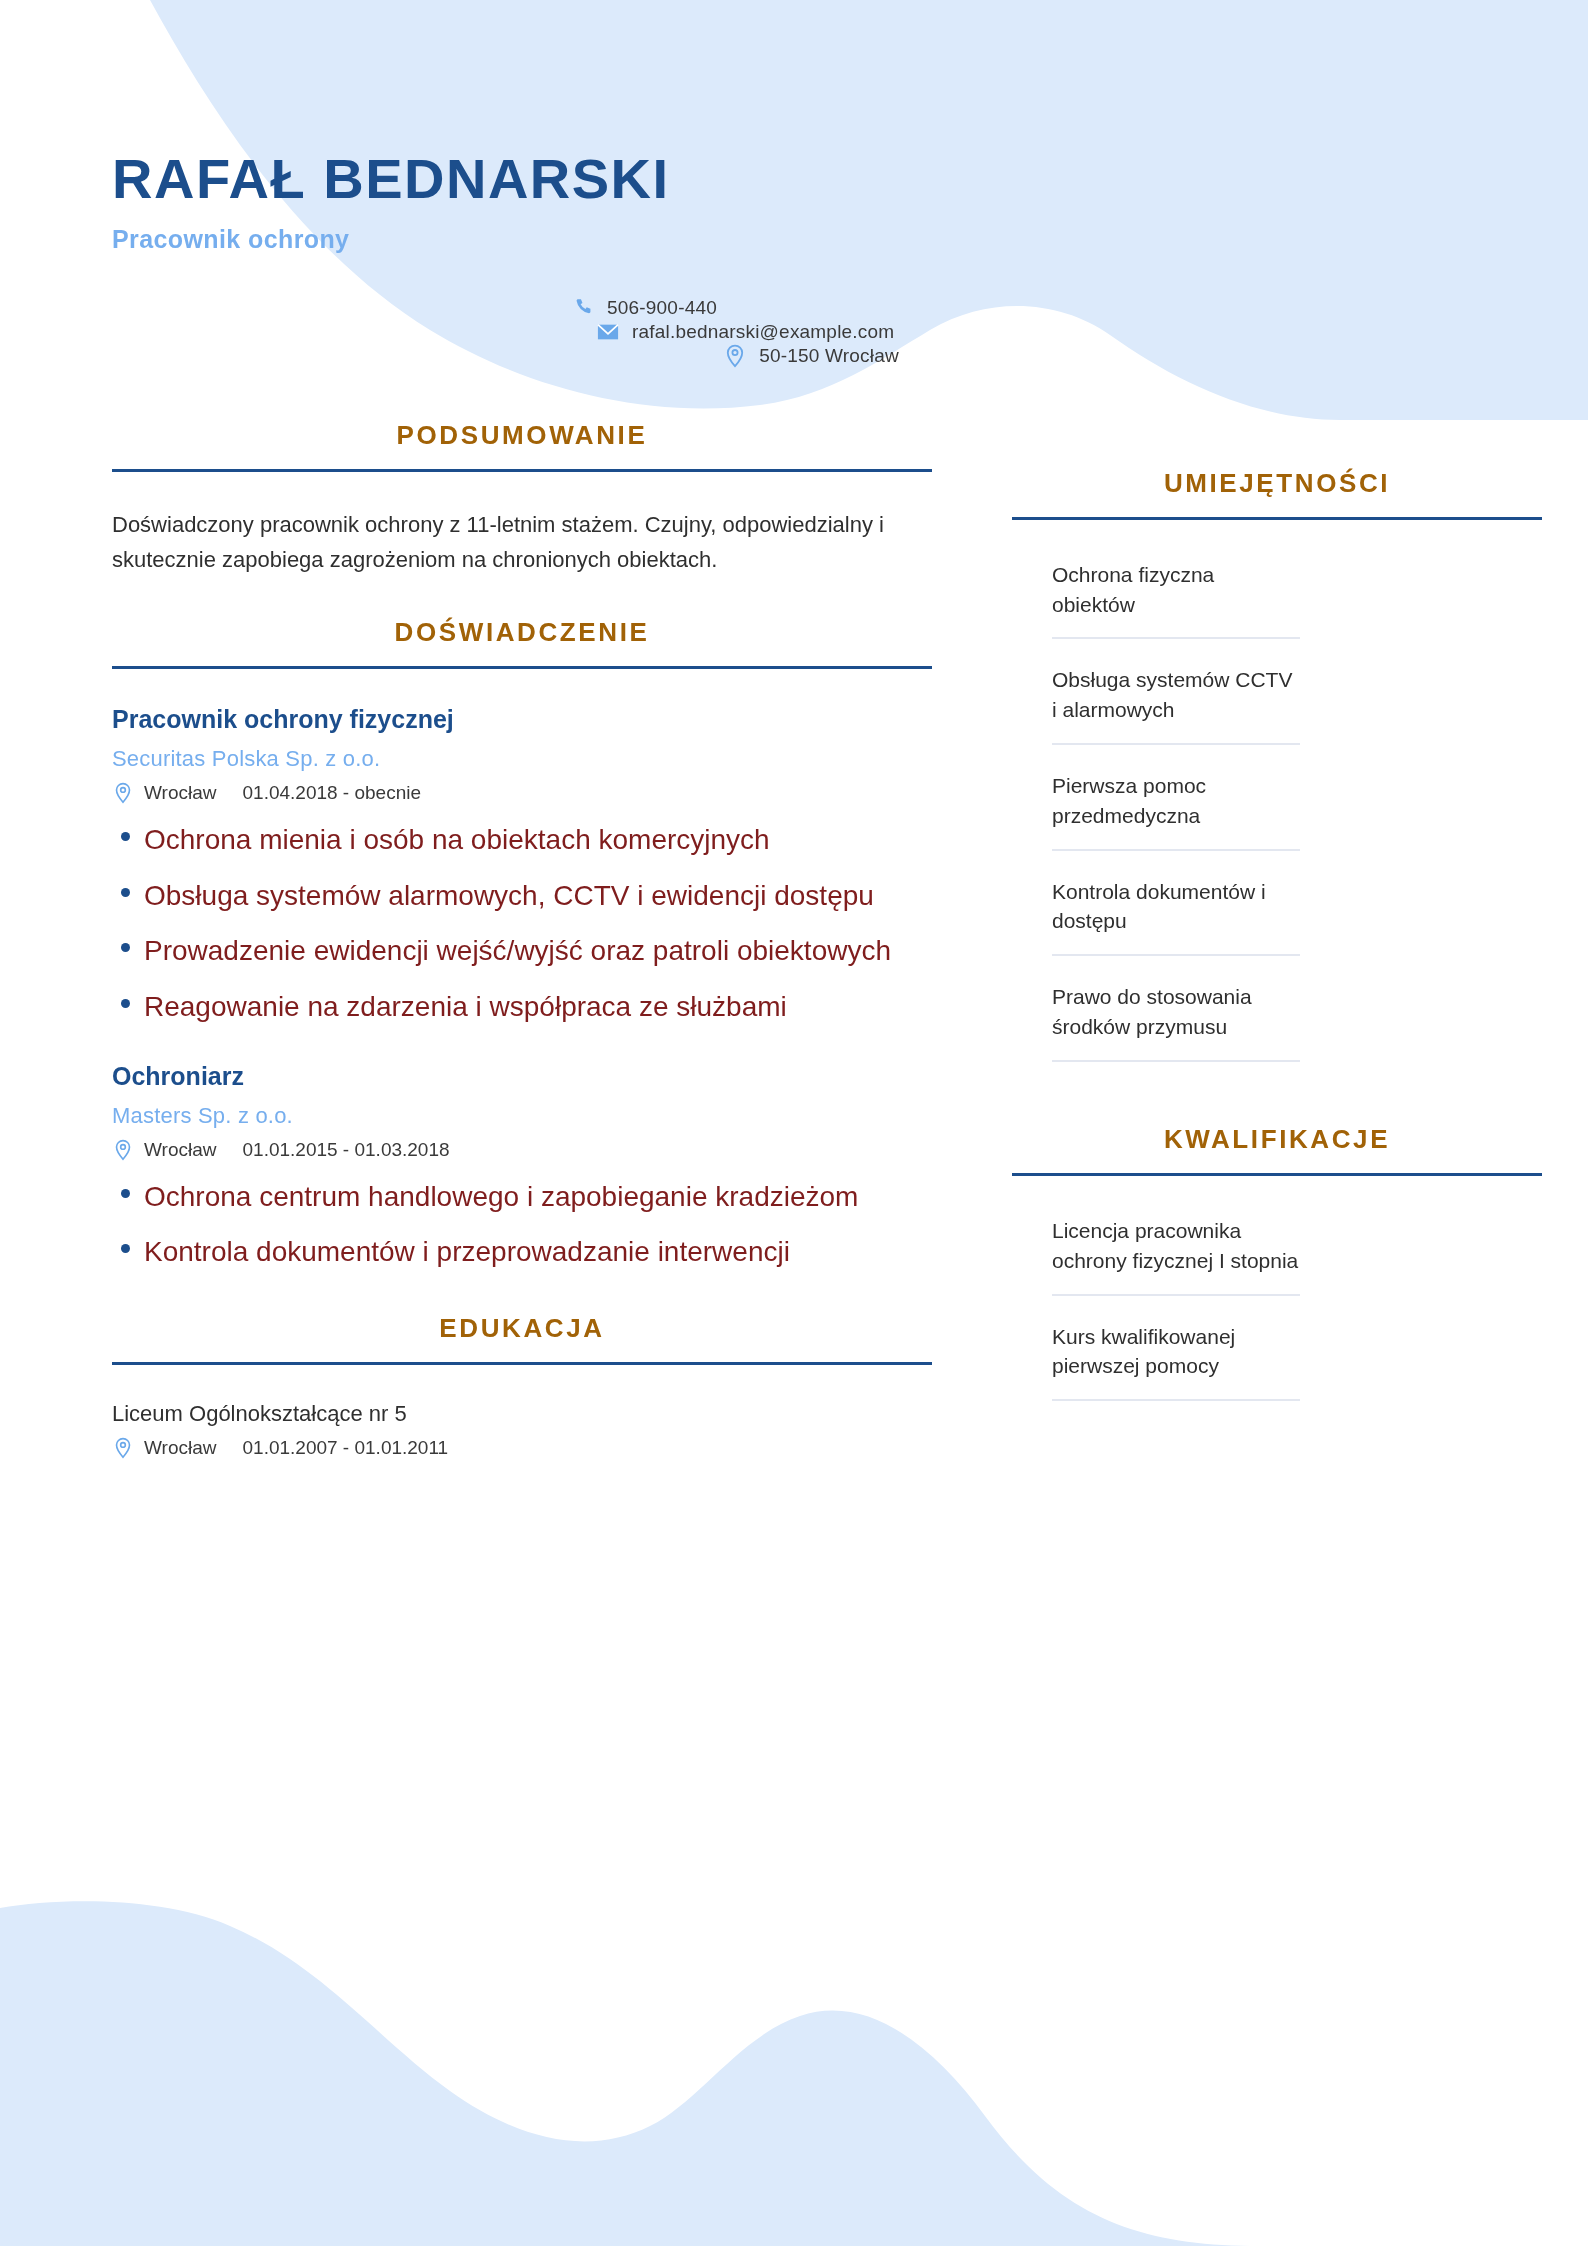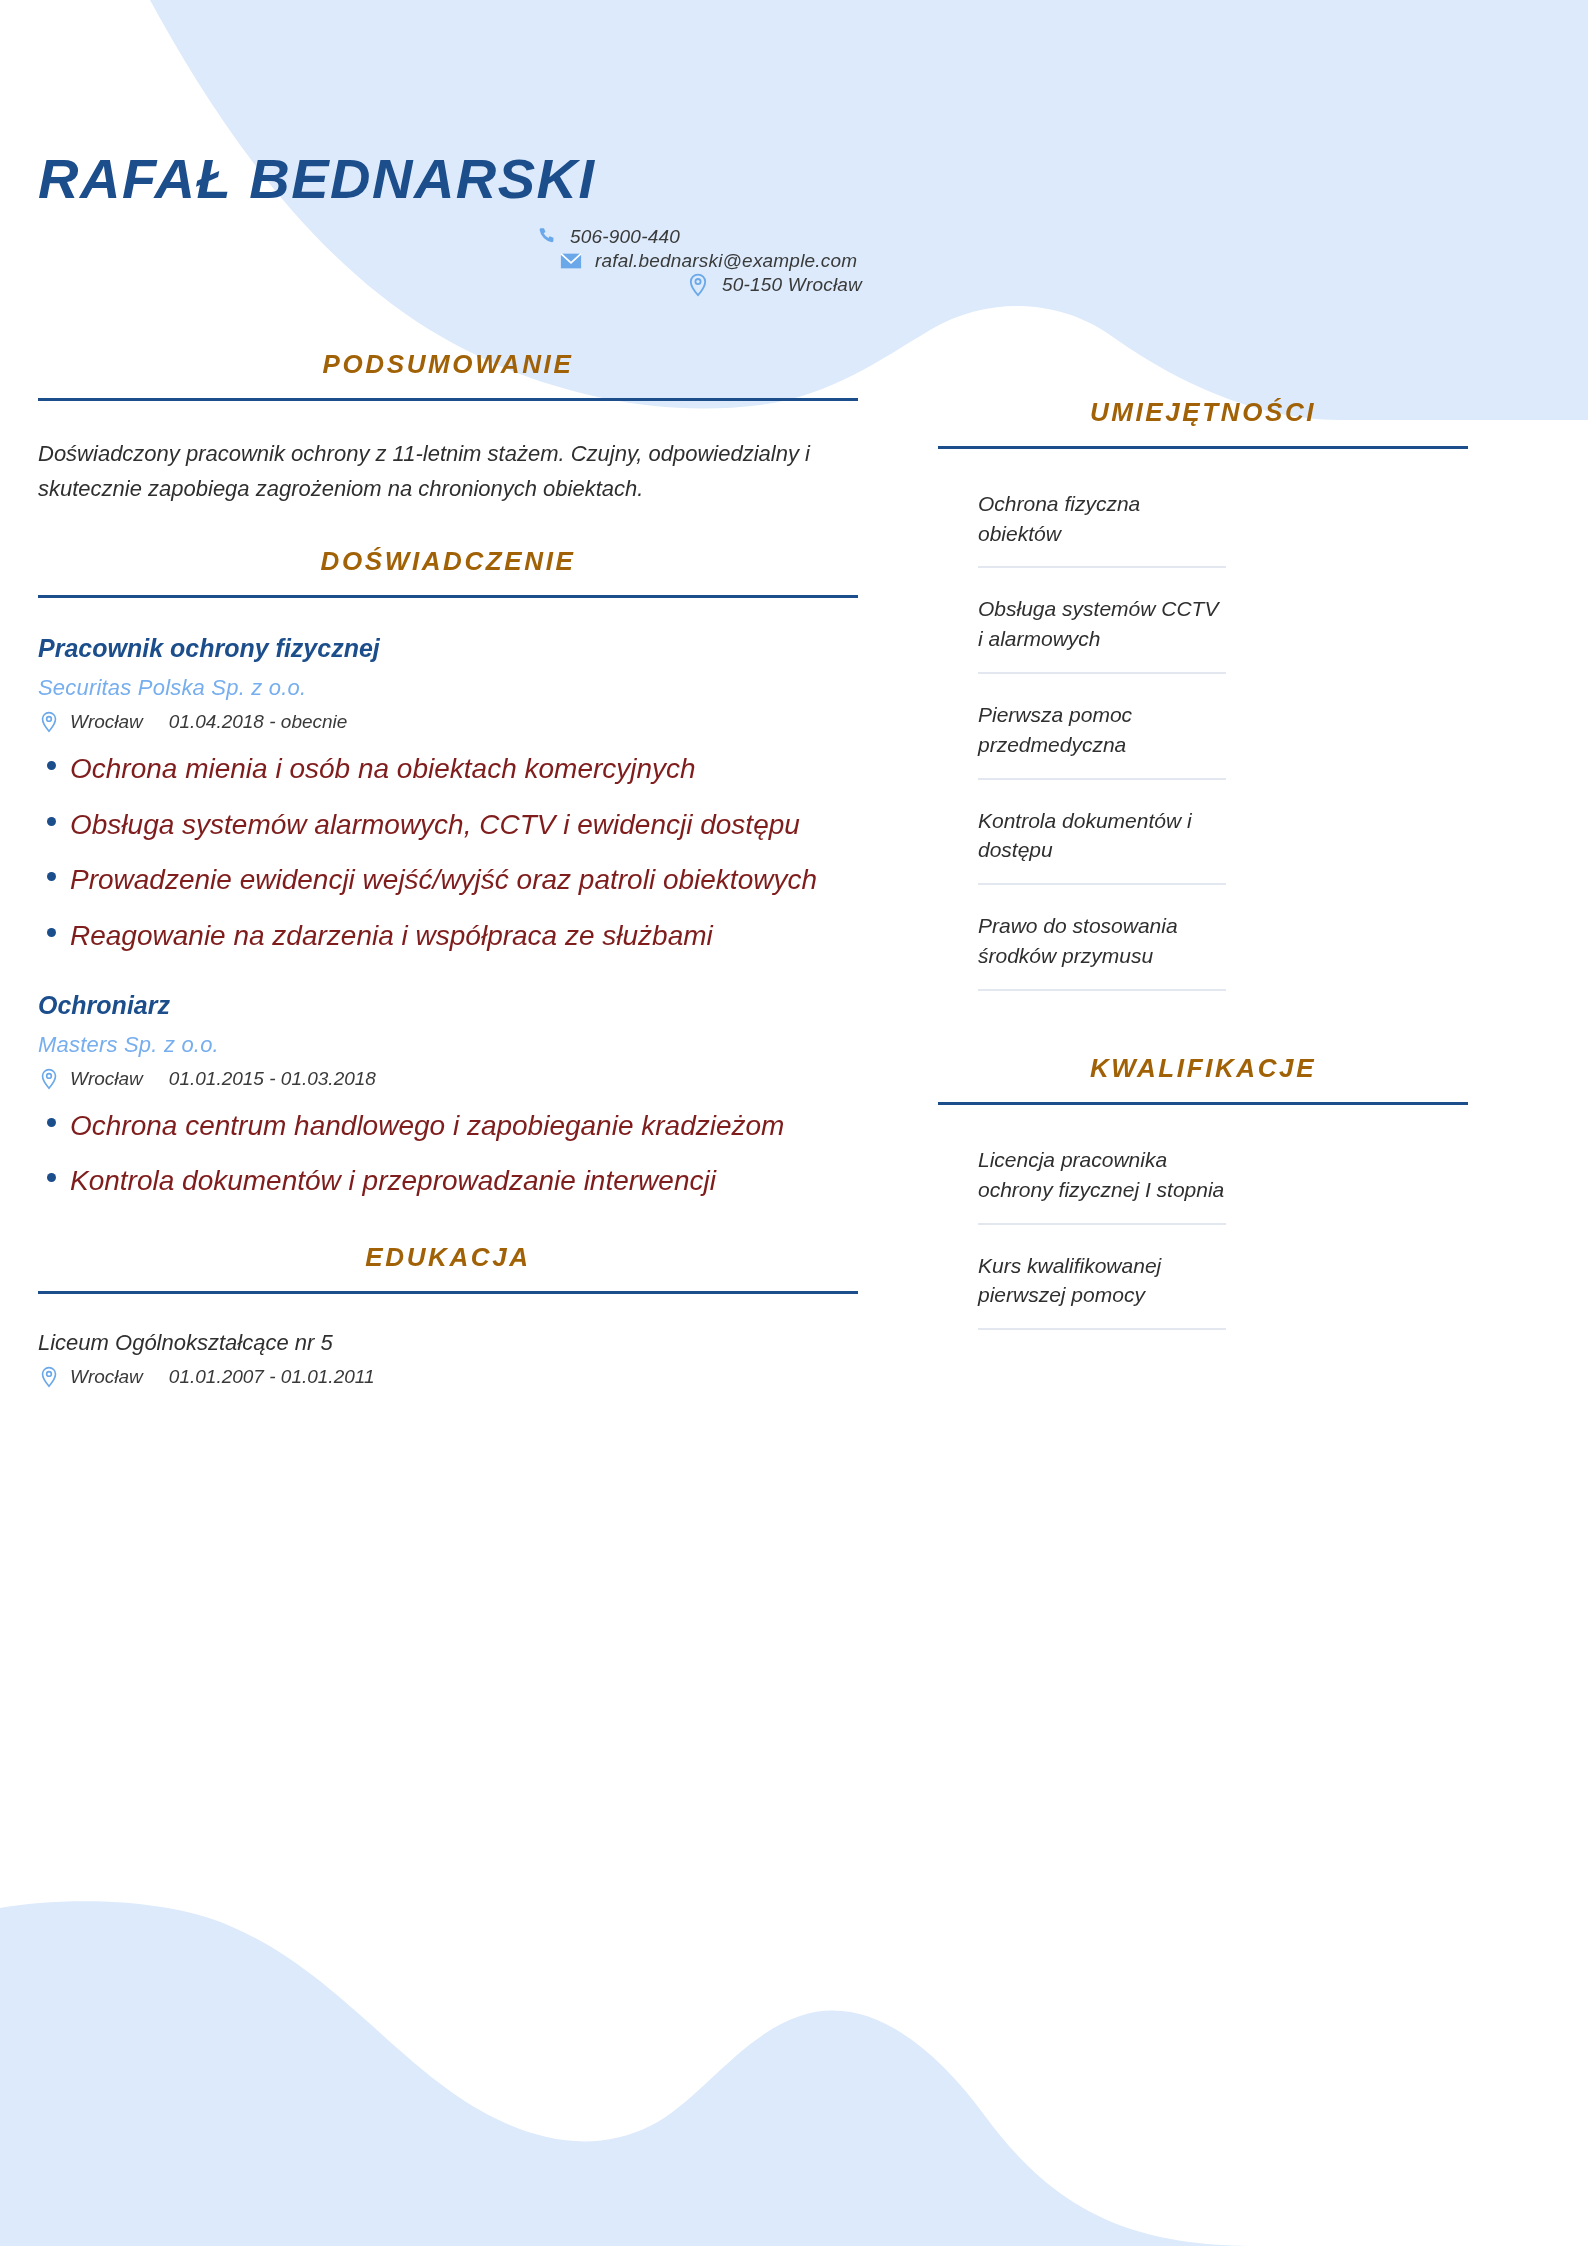--- a/index.html
+++ b/index.html
@@ -30,22 +30,21 @@
     width: 1588px;
     pointer-events: none;
   }
   .wave-top { top: 0; height: 420px; }
   .wave-bottom { bottom: 0; height: 420px; }
 
   .content {
     position: absolute;
     left: 0; top: 0;
     width: 1588px;
-    padding: 150px 78px 0 38px;
-    font-style: italic;
+    padding: 150px 78px 0 112px;
   }
 
   
   .name {
     font-size: 56px;
     font-weight: bold;
     letter-spacing: 1.5px;
     color: #1c4e8c;
     line-height: 1.05;
     margin-bottom: 16px;
@@ -199,20 +198,21 @@
   <svg class="wave-bottom" viewBox="0 0 1588 420" preserveAspectRatio="none">
     <path d="M0,82 C60,72 160,70 230,100 C320,138 380,215 450,265
              C520,315 590,330 650,300 C700,275 740,210 800,190
              C865,168 930,215 985,290 C1060,392 1140,420 1260,420
              L1588,420 L1588,420 L0,420 Z" fill="#dceafb"></path>
   </svg>
 
   <div class="content">
 
     <div class="name">RAFAŁ BEDNARSKI</div>
+    <div class="job-subtitle">Pracownik ochrony</div>
 
     <div class="contact-row">
 
       <div class="contact-item phone">
         <span class="contact-ico">
           <svg width="22" height="22" viewBox="0 0 24 24">
             <path d="M6.6 2.5h3.2l1.6 4-2 1.4a12 12 0 0 0 5.3 5.3l1.4-2 4 1.6v3.2c0 .9-.7 1.6-1.6 1.6A16.2 16.2 0 0 1 5 4.1c0-.9.7-1.6 1.6-1.6z" fill="#6aa8ea"></path>
           </svg>
         </span>
         <span>506-900-440</span>

